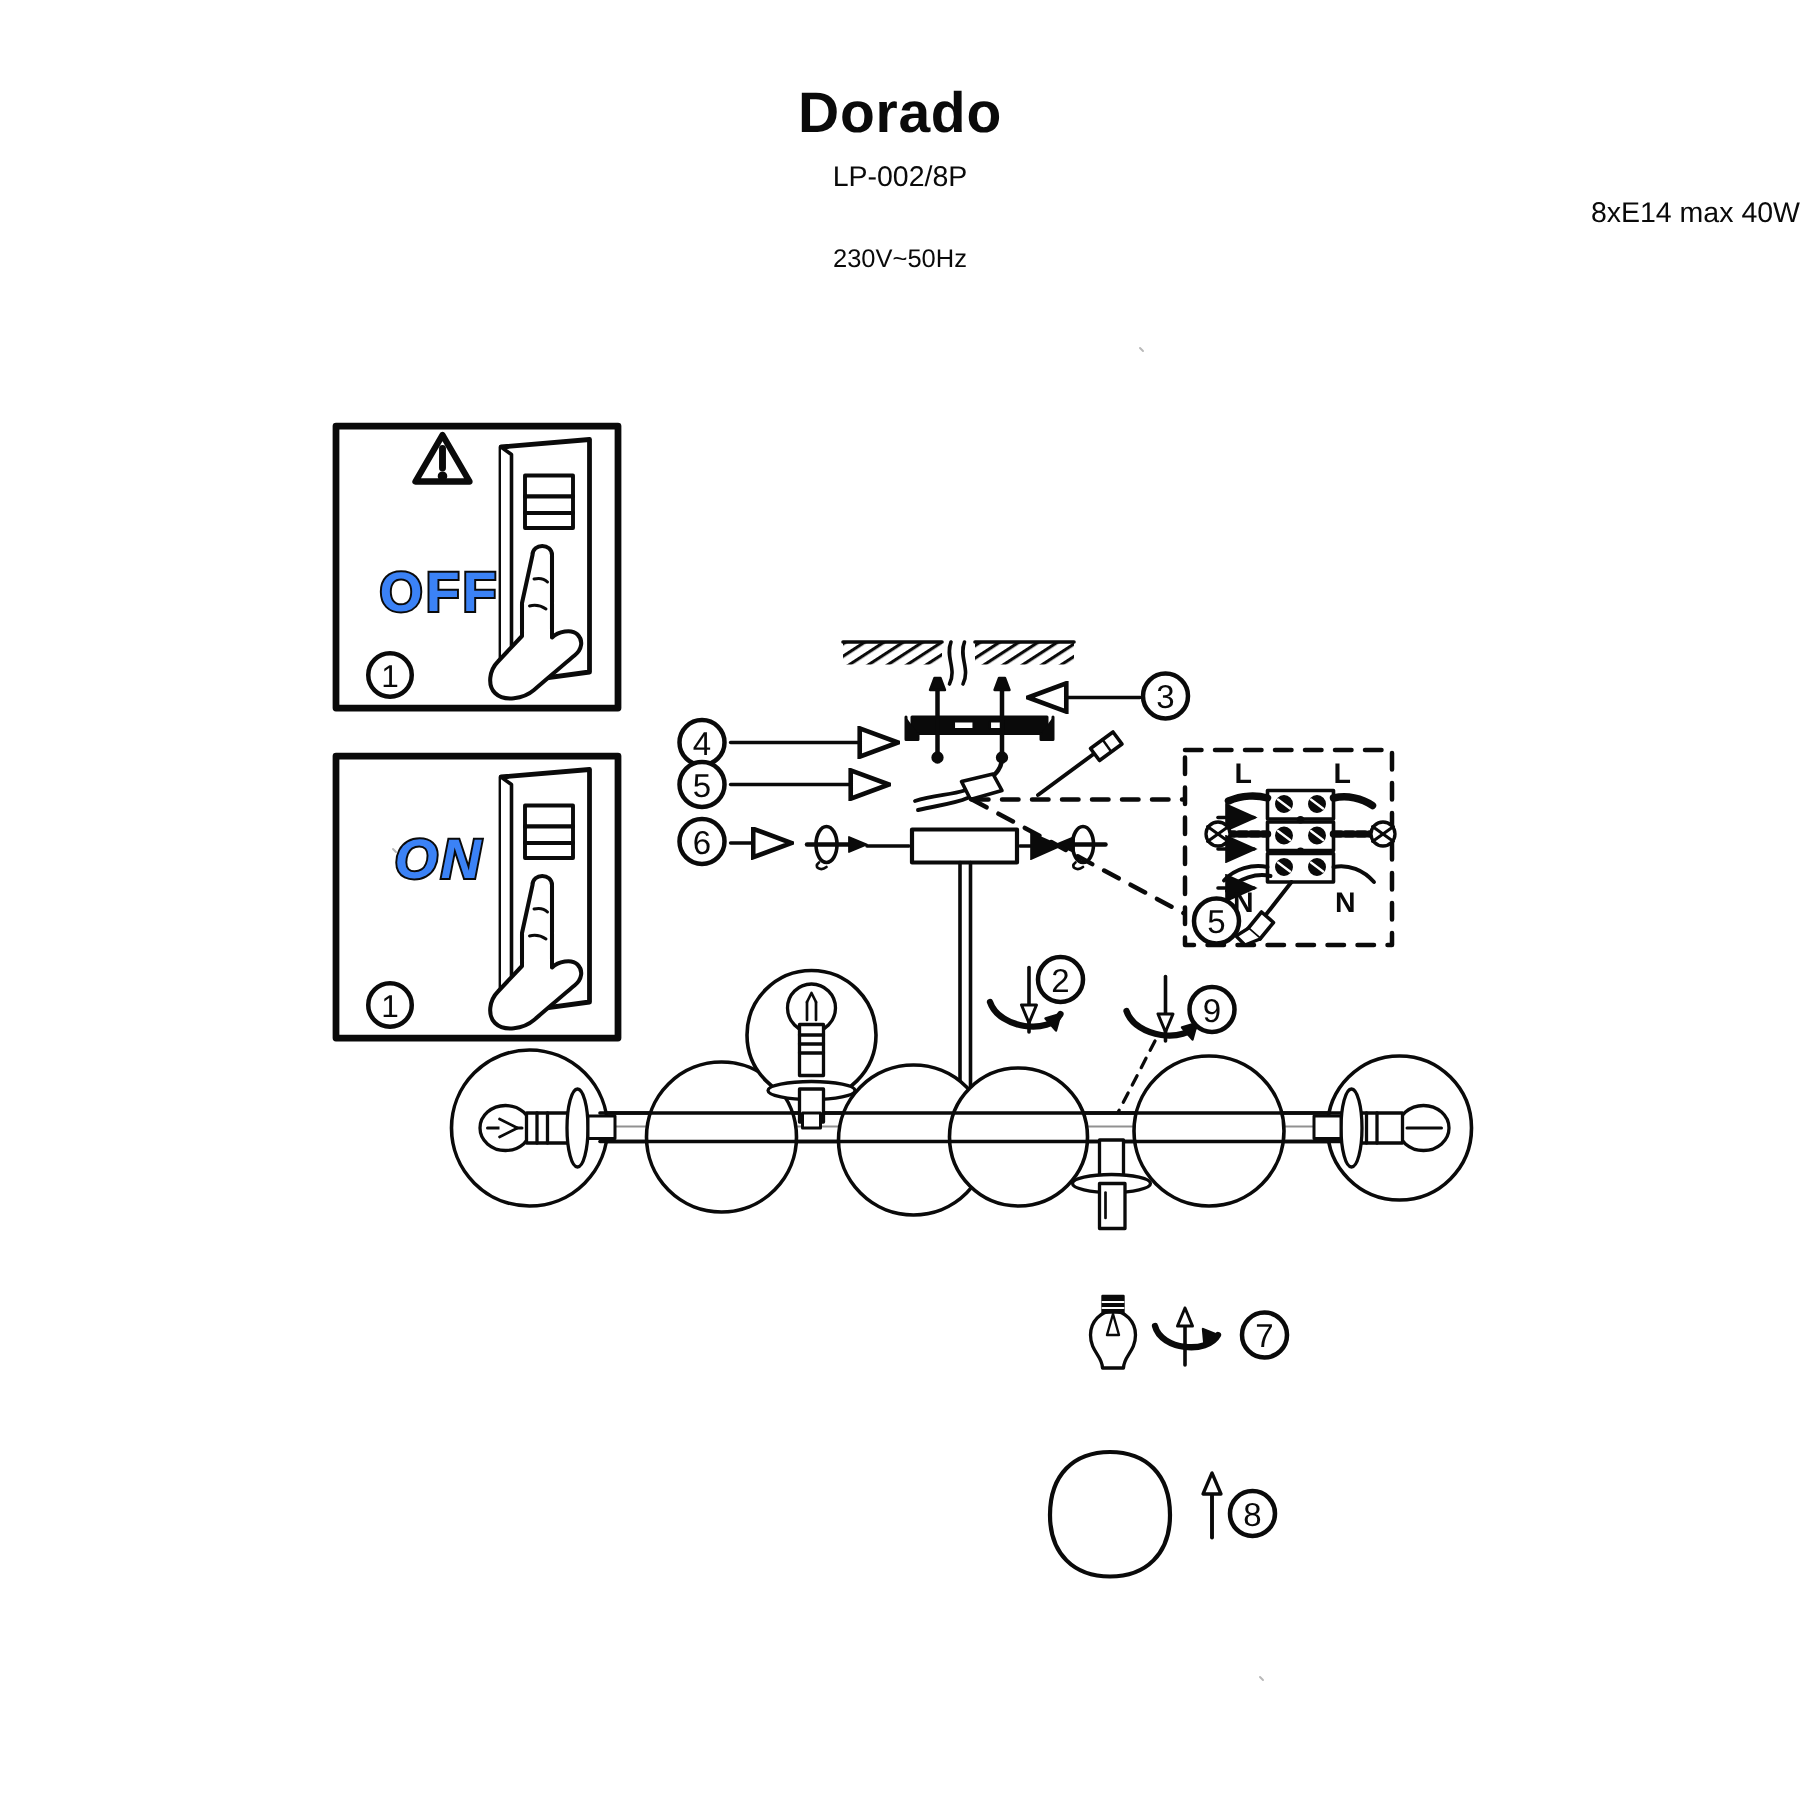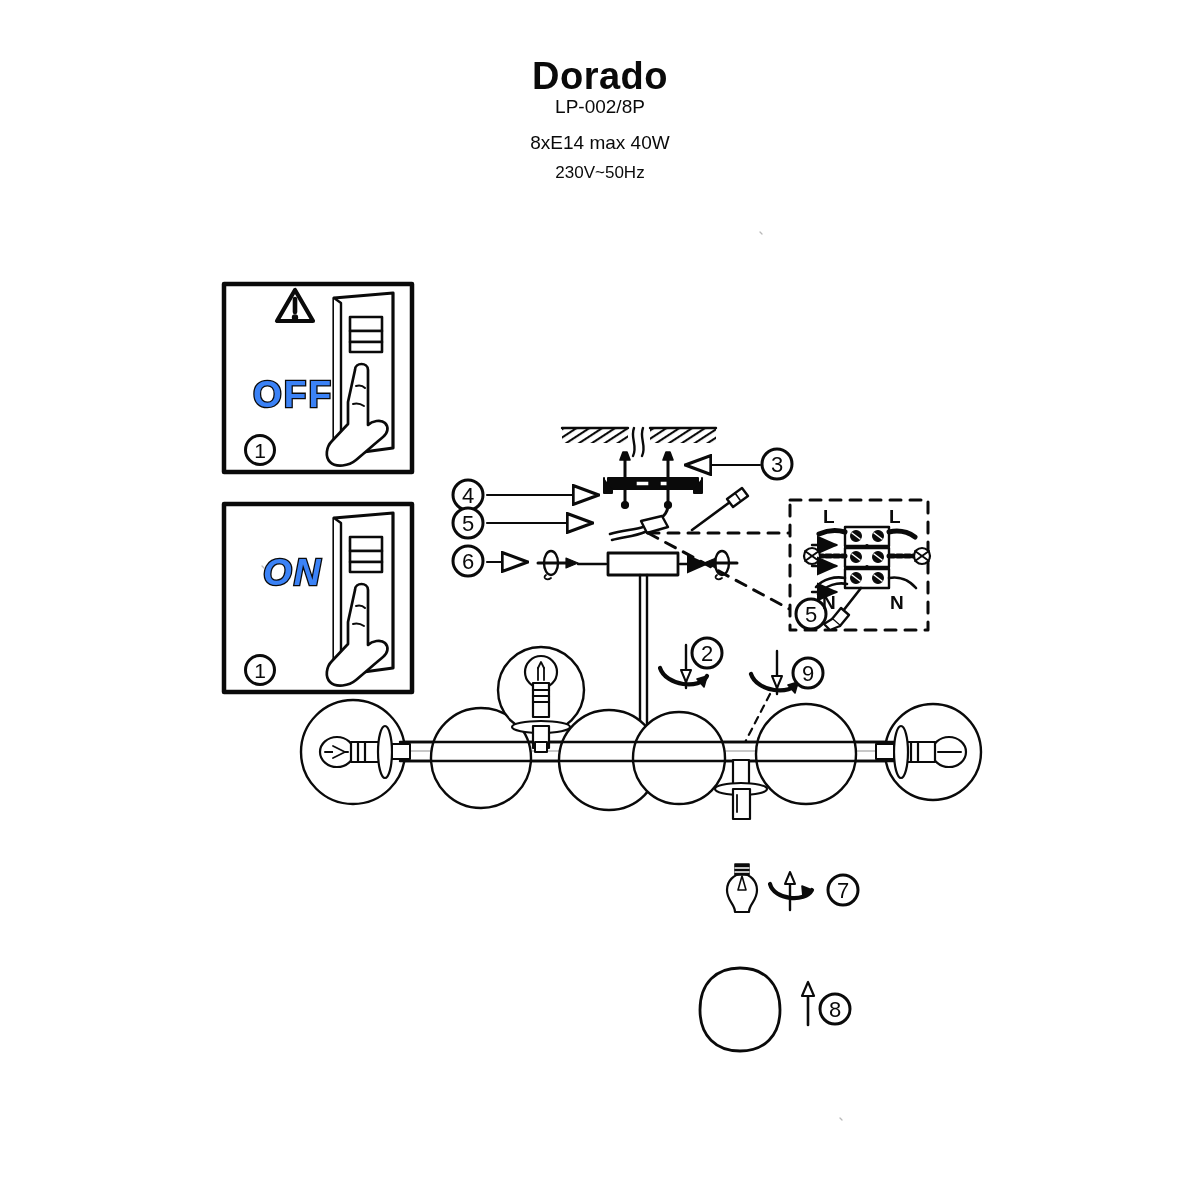--- a/index.html
+++ b/index.html
@@ -7,22 +7,22 @@
   body{
     width:1200px;height:1200px;position:relative;overflow:hidden;
     font-family:"Liberation Sans","DejaVu Sans",sans-serif;
     color:#0a0a0a;
   }
   #sheet{position:absolute;inset:0;}
   svg.layer{position:absolute;left:0;top:0;width:1200px;height:1200px;}
 
   .hdr{position:absolute;width:100%;text-align:center;}
   .t-title{top:55px;font-size:38px;font-weight:bold;letter-spacing:.5px;}
-  .t-model{top:96px;font-size:19px;text-align:center;}
-  .t-lamp{top:132px;font-size:19px;}
+  .t-model{top:108px;font-size:19px;text-align:center;}
+  .t-lamp{top:132px;font-size:19px;text-align:right;}
   .t-volt{top:163px;font-size:17px;}
 
   .onoff{
     position:absolute;font-size:37px;font-weight:bold;
     letter-spacing:2px;color:#3b82f6;
     -webkit-text-stroke:2.6px #0a0a0a;
     paint-order:stroke fill;
   }
   .lbl-off{left:253px;top:374px;}
   .lbl-on{left:263px;top:552px;font-style:italic;}

